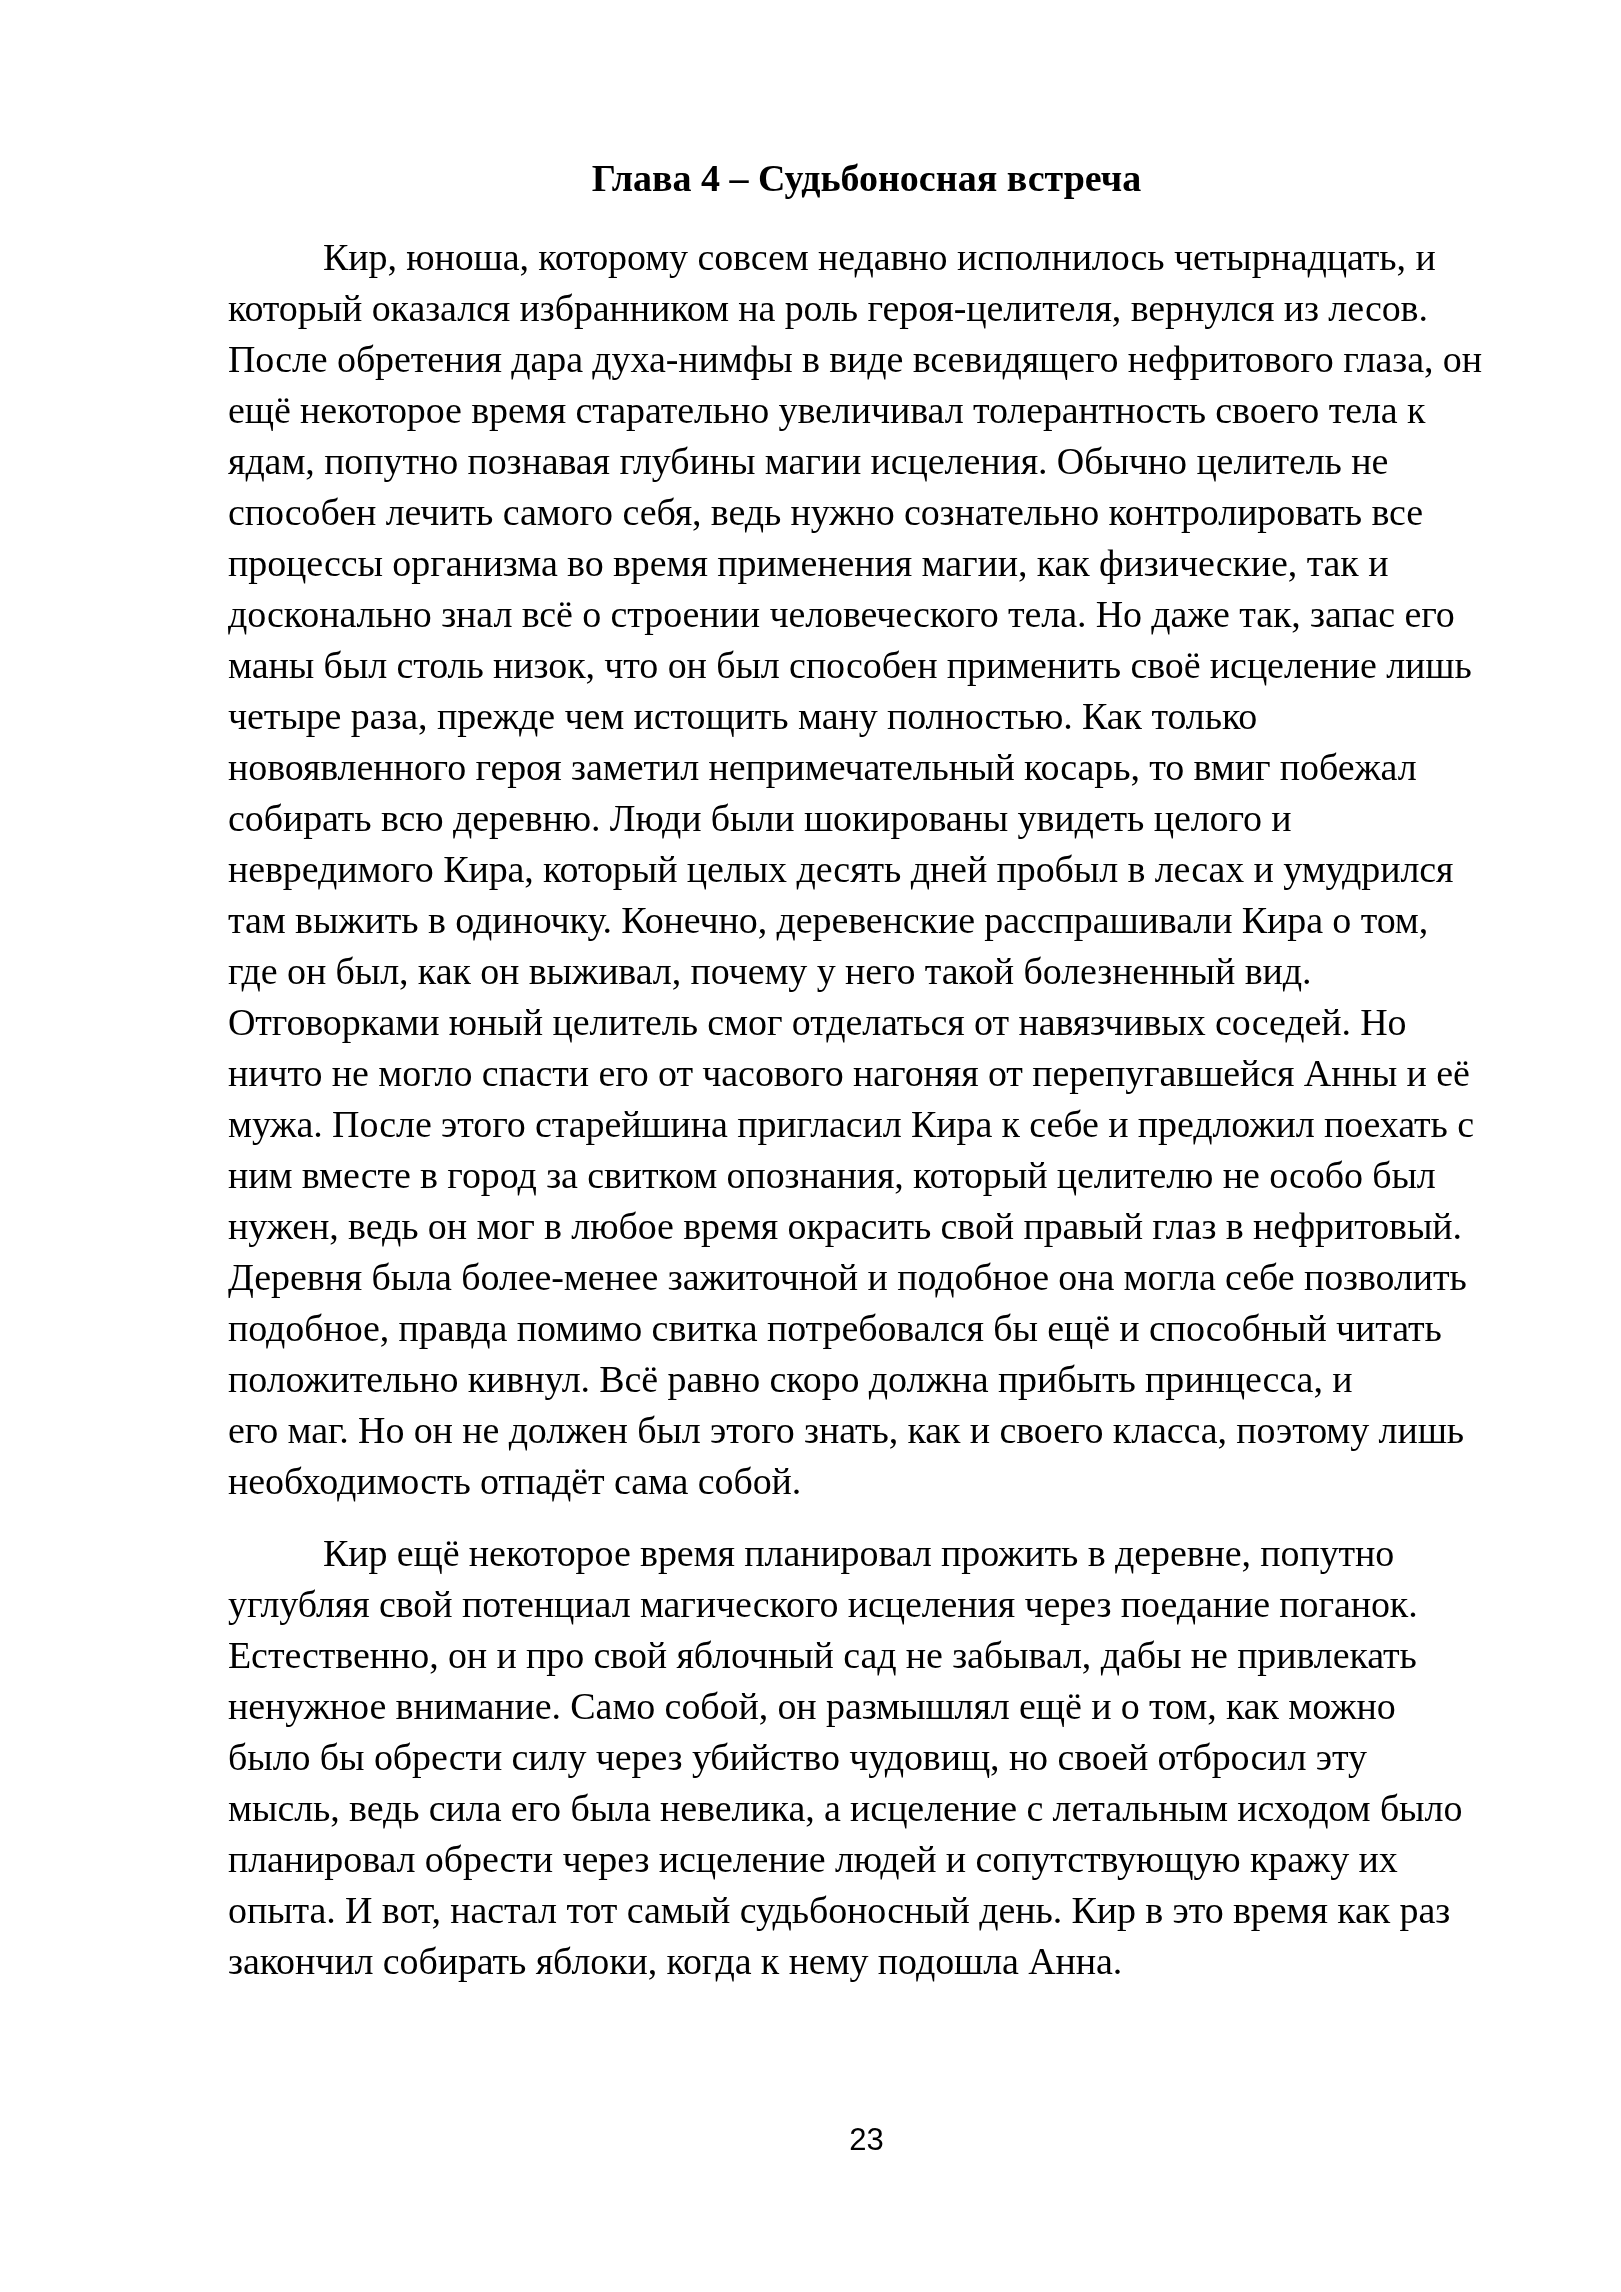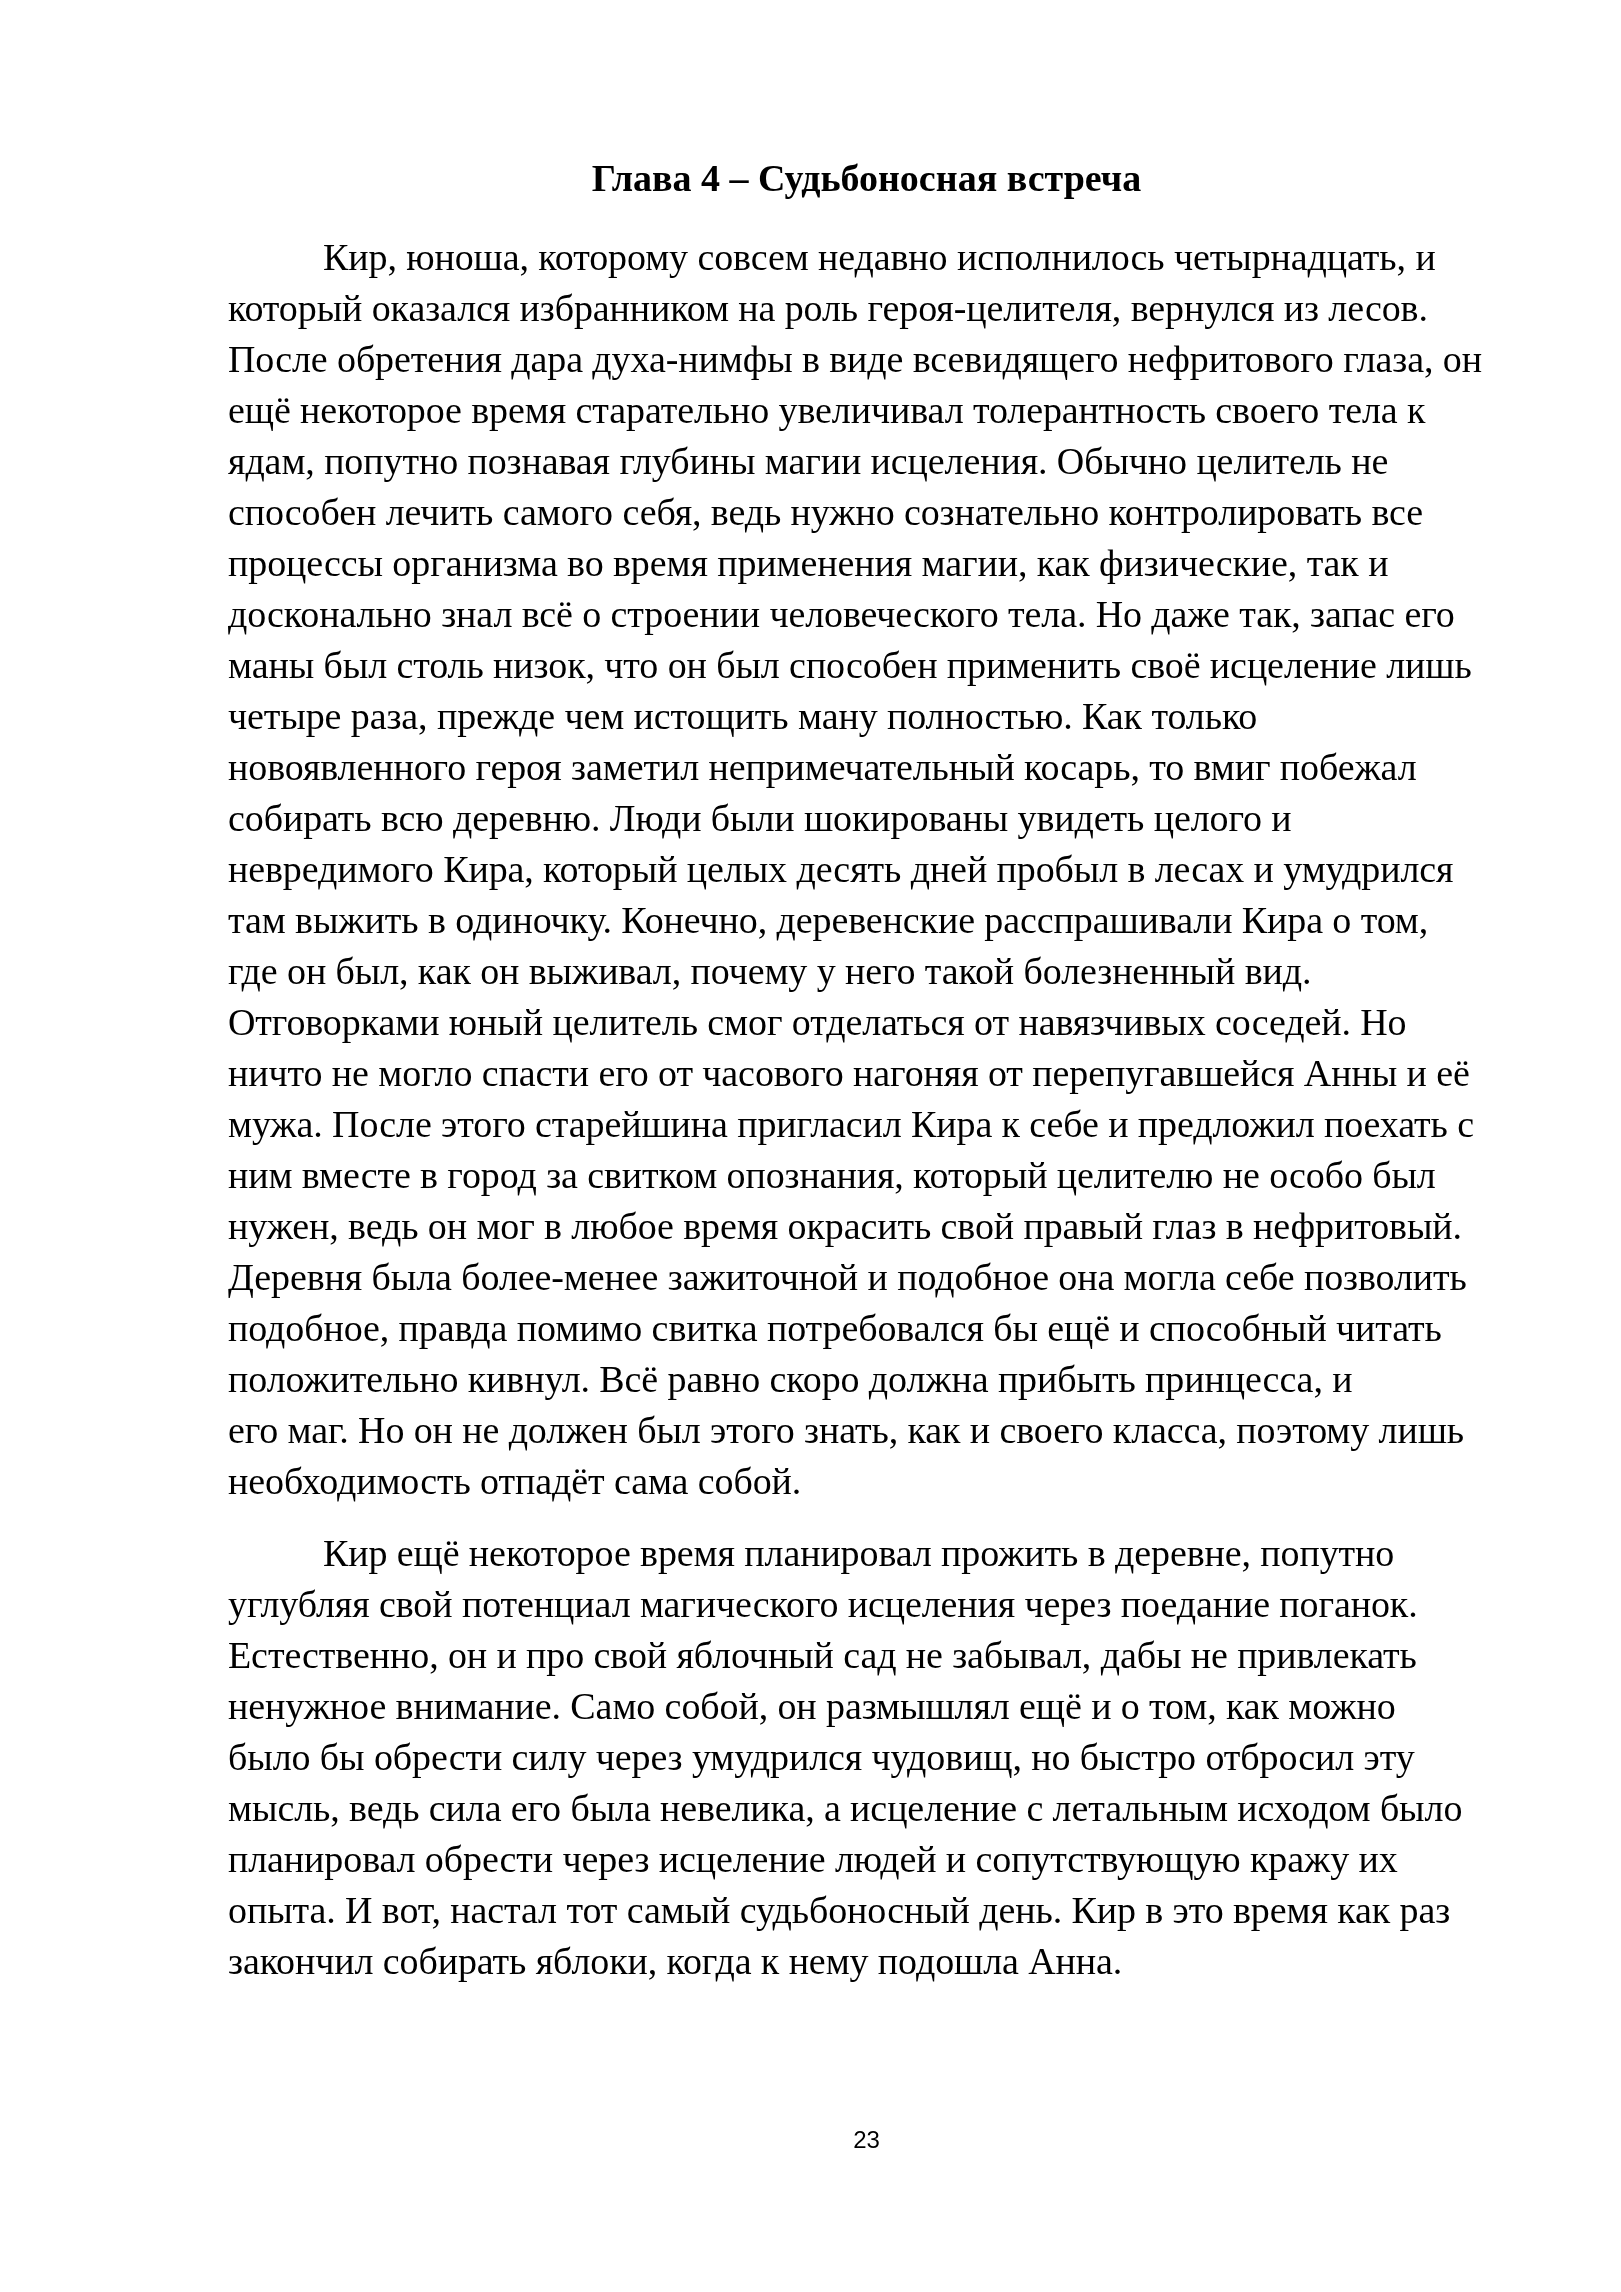--- a/index.html
+++ b/index.html
@@ -52,21 +52,21 @@
   .line.indent {
     padding-left: 95px;
   }
   .page-number {
     position: absolute;
     left: 228px;
     top: 2123px;
     width: 1277px;
     text-align: center;
     font-family: "Liberation Sans", "DejaVu Sans", sans-serif;
-    font-size: 24px;
+    font-size: 31px;
     line-height: 33px;
   }
 </style>
 </head>
 <body>
 
 <div class="page">
   <div class="content">
     <div class="doc-title">Глава 4 – Судьбоносная встреча</div>
     <div>
@@ -95,21 +95,21 @@
           <div class="line">подобное, правда помимо свитка потребовался бы ещё и способный читать</div>
           <div class="line">положительно кивнул. Всё равно скоро должна прибыть принцесса, и</div>
           <div class="line">его маг. Но он не должен был этого знать, как и своего класса, поэтому лишь</div>
           <div class="line">необходимость отпадёт сама собой.</div>
         </div>
         <div class="paragraph">
           <div class="line indent">Кир ещё некоторое время планировал прожить в деревне, попутно</div>
           <div class="line">углубляя свой потенциал магического исцеления через поедание поганок.</div>
           <div class="line">Естественно, он и про свой яблочный сад не забывал, дабы не привлекать</div>
           <div class="line">ненужное внимание. Само собой, он размышлял ещё и о том, как можно</div>
-          <div class="line">было бы обрести силу через умудрился чудовищ, но быстро отбросил эту</div>
+          <div class="line">было бы обрести силу через убийство чудовищ, но своей отбросил эту</div>
           <div class="line">мысль, ведь сила его была невелика, а исцеление с летальным исходом было</div>
           <div class="line">планировал обрести через исцеление людей и сопутствующую кражу их</div>
           <div class="line">опыта. И вот, настал тот самый судьбоносный день. Кир в это время как раз</div>
           <div class="line">закончил собирать яблоки, когда к нему подошла Анна.</div>
         </div>
       </div>
   </div>
   <div class="page-number">23</div>
 </div>
 

